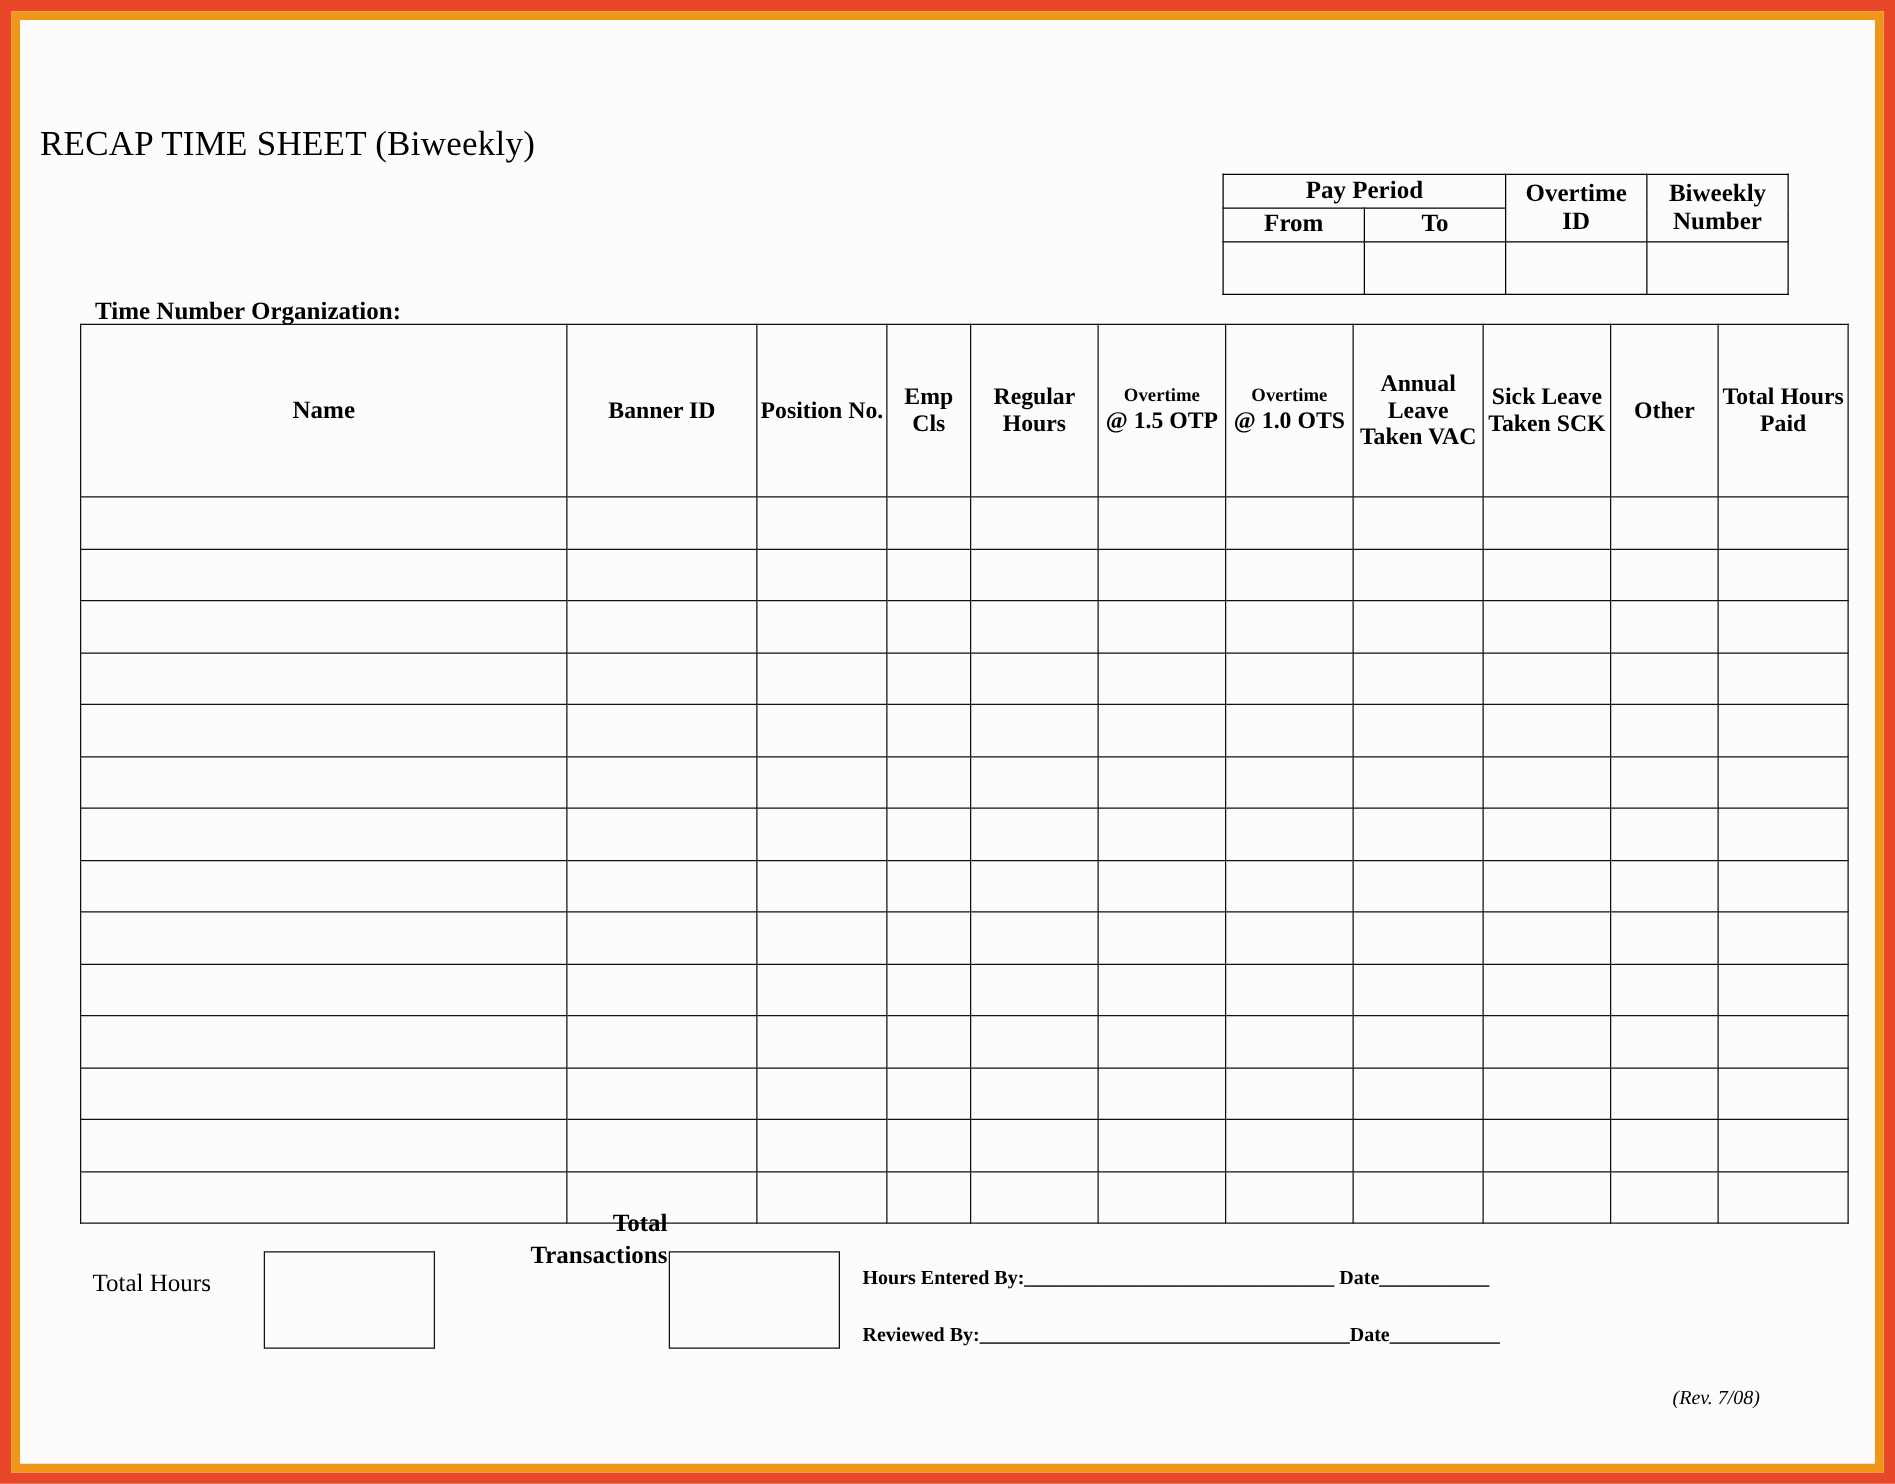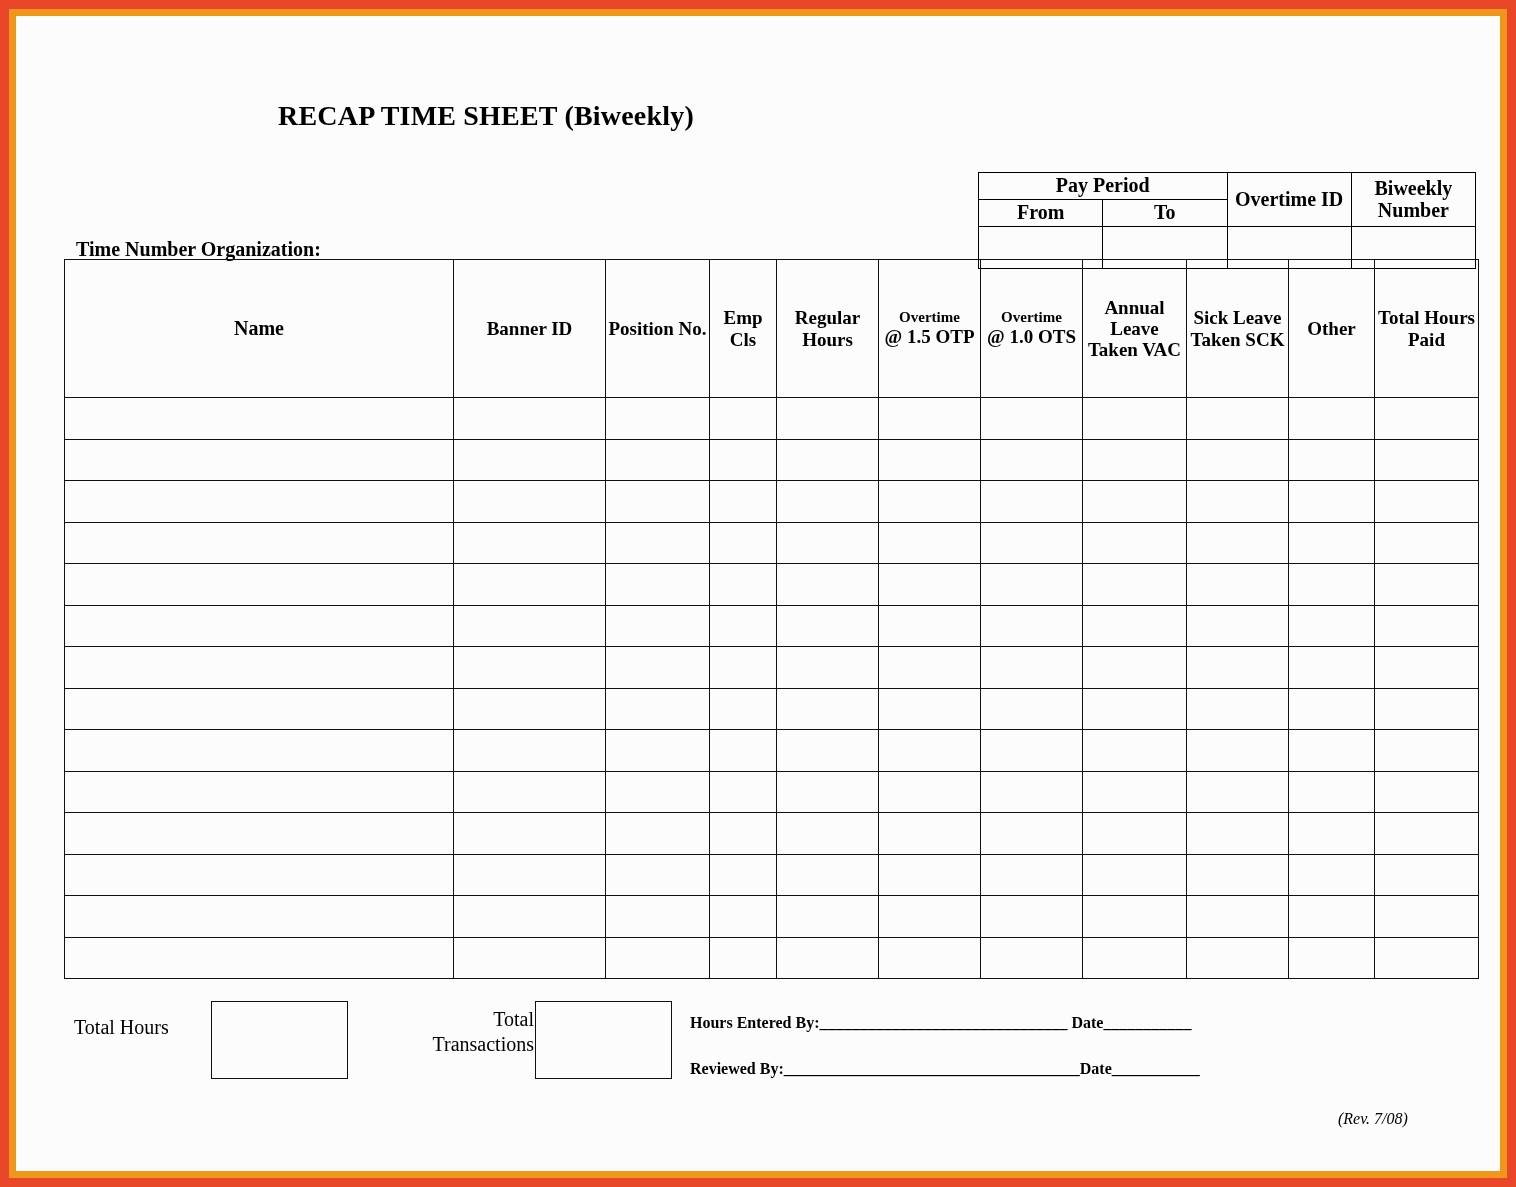--- a/index.html
+++ b/index.html
@@ -38,38 +38,36 @@
 
   .sheet {
     position: absolute;
     inset: 16px;
     background: #fcfcfc;
   }
 
   
   .doc-title {
     position: absolute;
-    left: 0;
+    left: 16px;
     top: 84px;
     width: 940px;
-    text-align: center;
     font-size: 28px;
-    font-weight: bold;
+    font-weight: normal;
     letter-spacing: .2px;
   }
 
   
   .payperiod {
     position: absolute;
     left: 962px;
     top: 123px;
-    width: 498px;
+    width: 453px;
     border-collapse: collapse;
     table-layout: fixed;
-    margin-top: 33px;
   }
   .payperiod td {
     border: 1.6px solid #000;
     text-align: center;
     font-size: 20px;
     font-weight: bold;
     line-height: 1.08;
     height: 27px;
     padding: 1px 2px;
   }
@@ -126,25 +124,25 @@
     left: 195px;
     top: 985px;
     width: 137px;
     height: 78px;
     border: 1.8px solid #111;
     background: #fcfcfc;
   }
   .total-tx-label {
     position: absolute;
     left: 390px;
-    top: 991px;
+    top: 951px;
     width: 128px;
     text-align: right;
     font-size: 20px;
-    font-weight: normal;
+    font-weight: bold;
     line-height: 1.25;
   }
   .total-tx-box {
     position: absolute;
     left: 519px;
     top: 985px;
     width: 137px;
     height: 78px;
     border: 1.8px solid #111;
     background: #fcfcfc;

